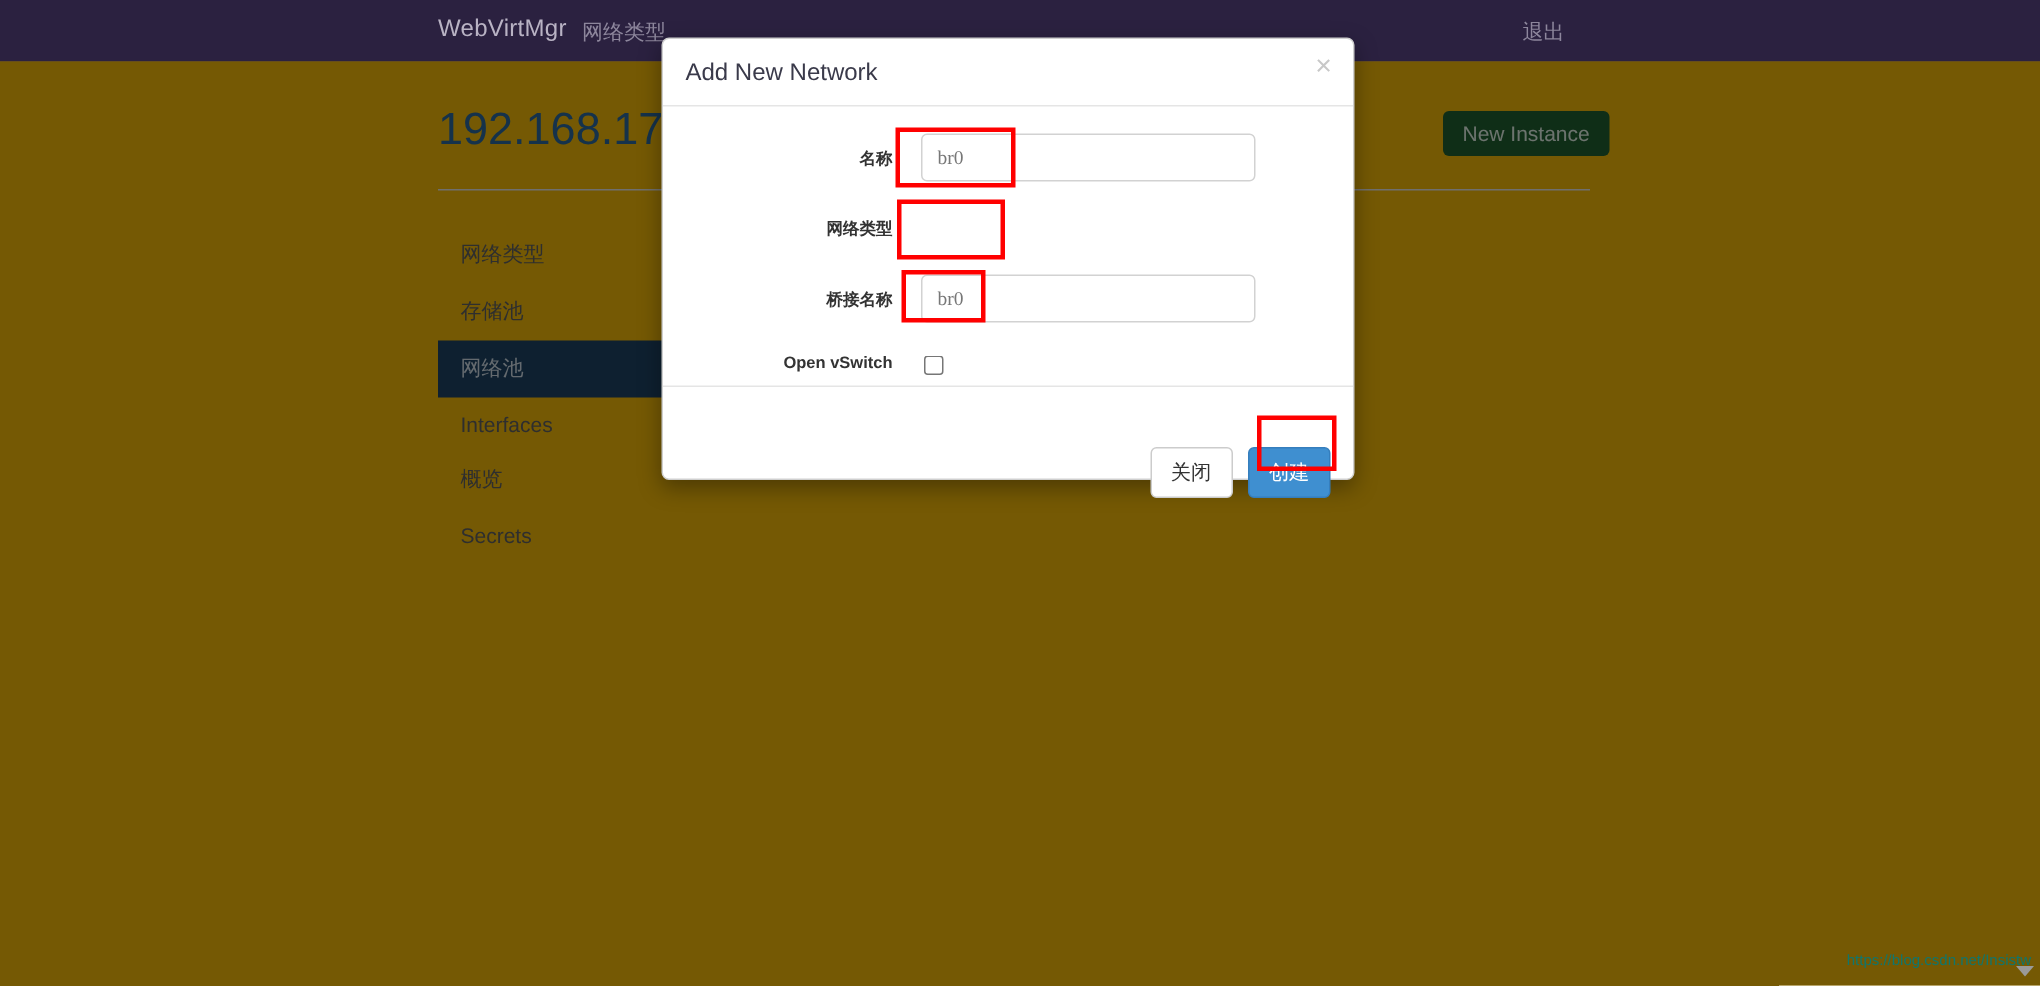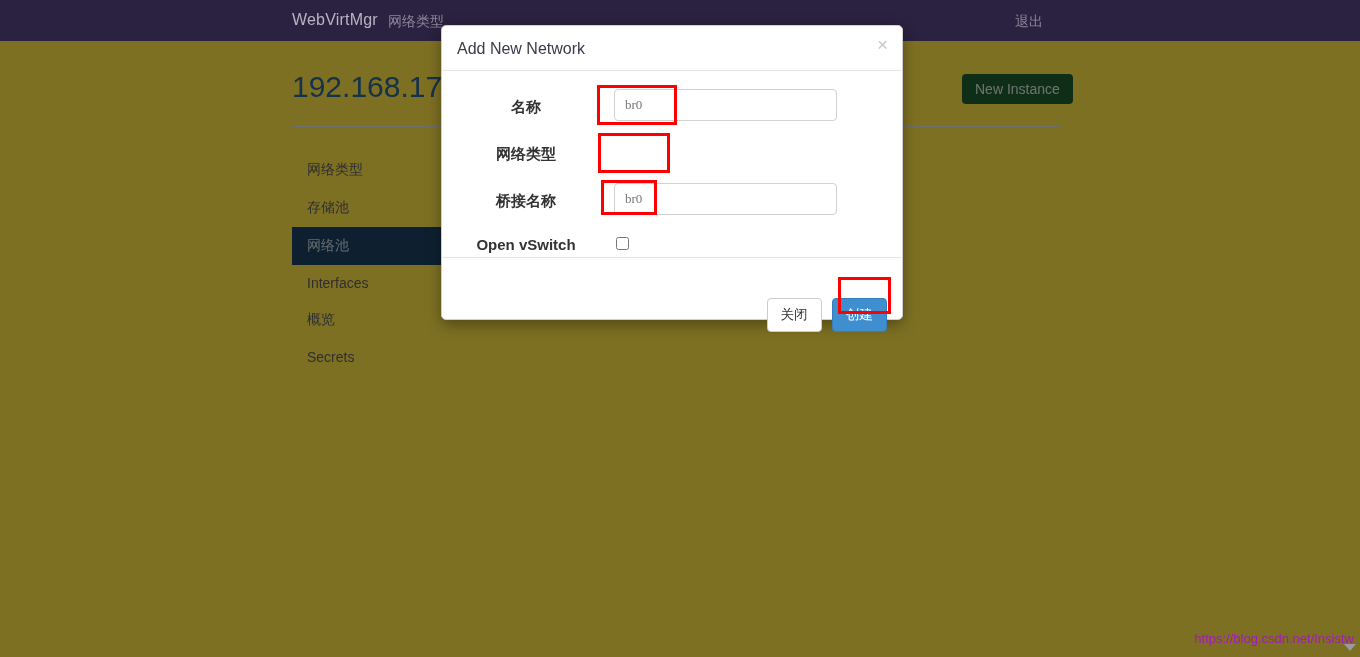--- a/index.html
+++ b/index.html
@@ -12,21 +12,21 @@
   #root {
     position: relative;
     width: 1360px; height: 657px;
     background: #ffffff;
   }
 
   
   #page {
     position: absolute;
     inset: 0;
-    background: #fde047;
+    background: #eab308;
   }
   #navbar {
     position: absolute;
     left: 0; top: 0;
     width: 1360px; height: 41px;
     background: #2b2140;
   }
   .nav-brand {
     position: absolute;
     left: 292px; top: 11px;
@@ -149,22 +149,22 @@
     position: relative;
   }
   .form-row {
     position: relative;
     height: 47px;
   }
   .form-label {
     position: absolute;
     left: 0; top: 9px;
     width: 138px;
-    text-align: center;
-    font-size: 15px;
+    text-align: right;
+    font-size: 11px;
     font-weight: bold;
     color: #333333;
     white-space: nowrap;
   }
   .form-control-wrap {
     position: absolute;
     left: 157px; top: 0;
     width: 223px;
   }
   .form-control {
@@ -235,22 +235,22 @@
     position: absolute;
     border: 3px solid #ff0000;
     pointer-events: none;
     z-index: 60;
   }
 
   
   #watermark {
     position: absolute;
     right: 6px; bottom: 11px;
-    font-size: 13px;
-    color: #a21caf;
+    font-size: 10px;
+    color: #0f766e;
     white-space: nowrap;
     z-index: 70;
   }
   #scroll-caret {
     position: absolute;
     right: 4px; bottom: 6px;
     width: 0; height: 0;
     border-left: 6px solid transparent;
     border-right: 6px solid transparent;
     border-top: 7px solid #9a9a9a;

